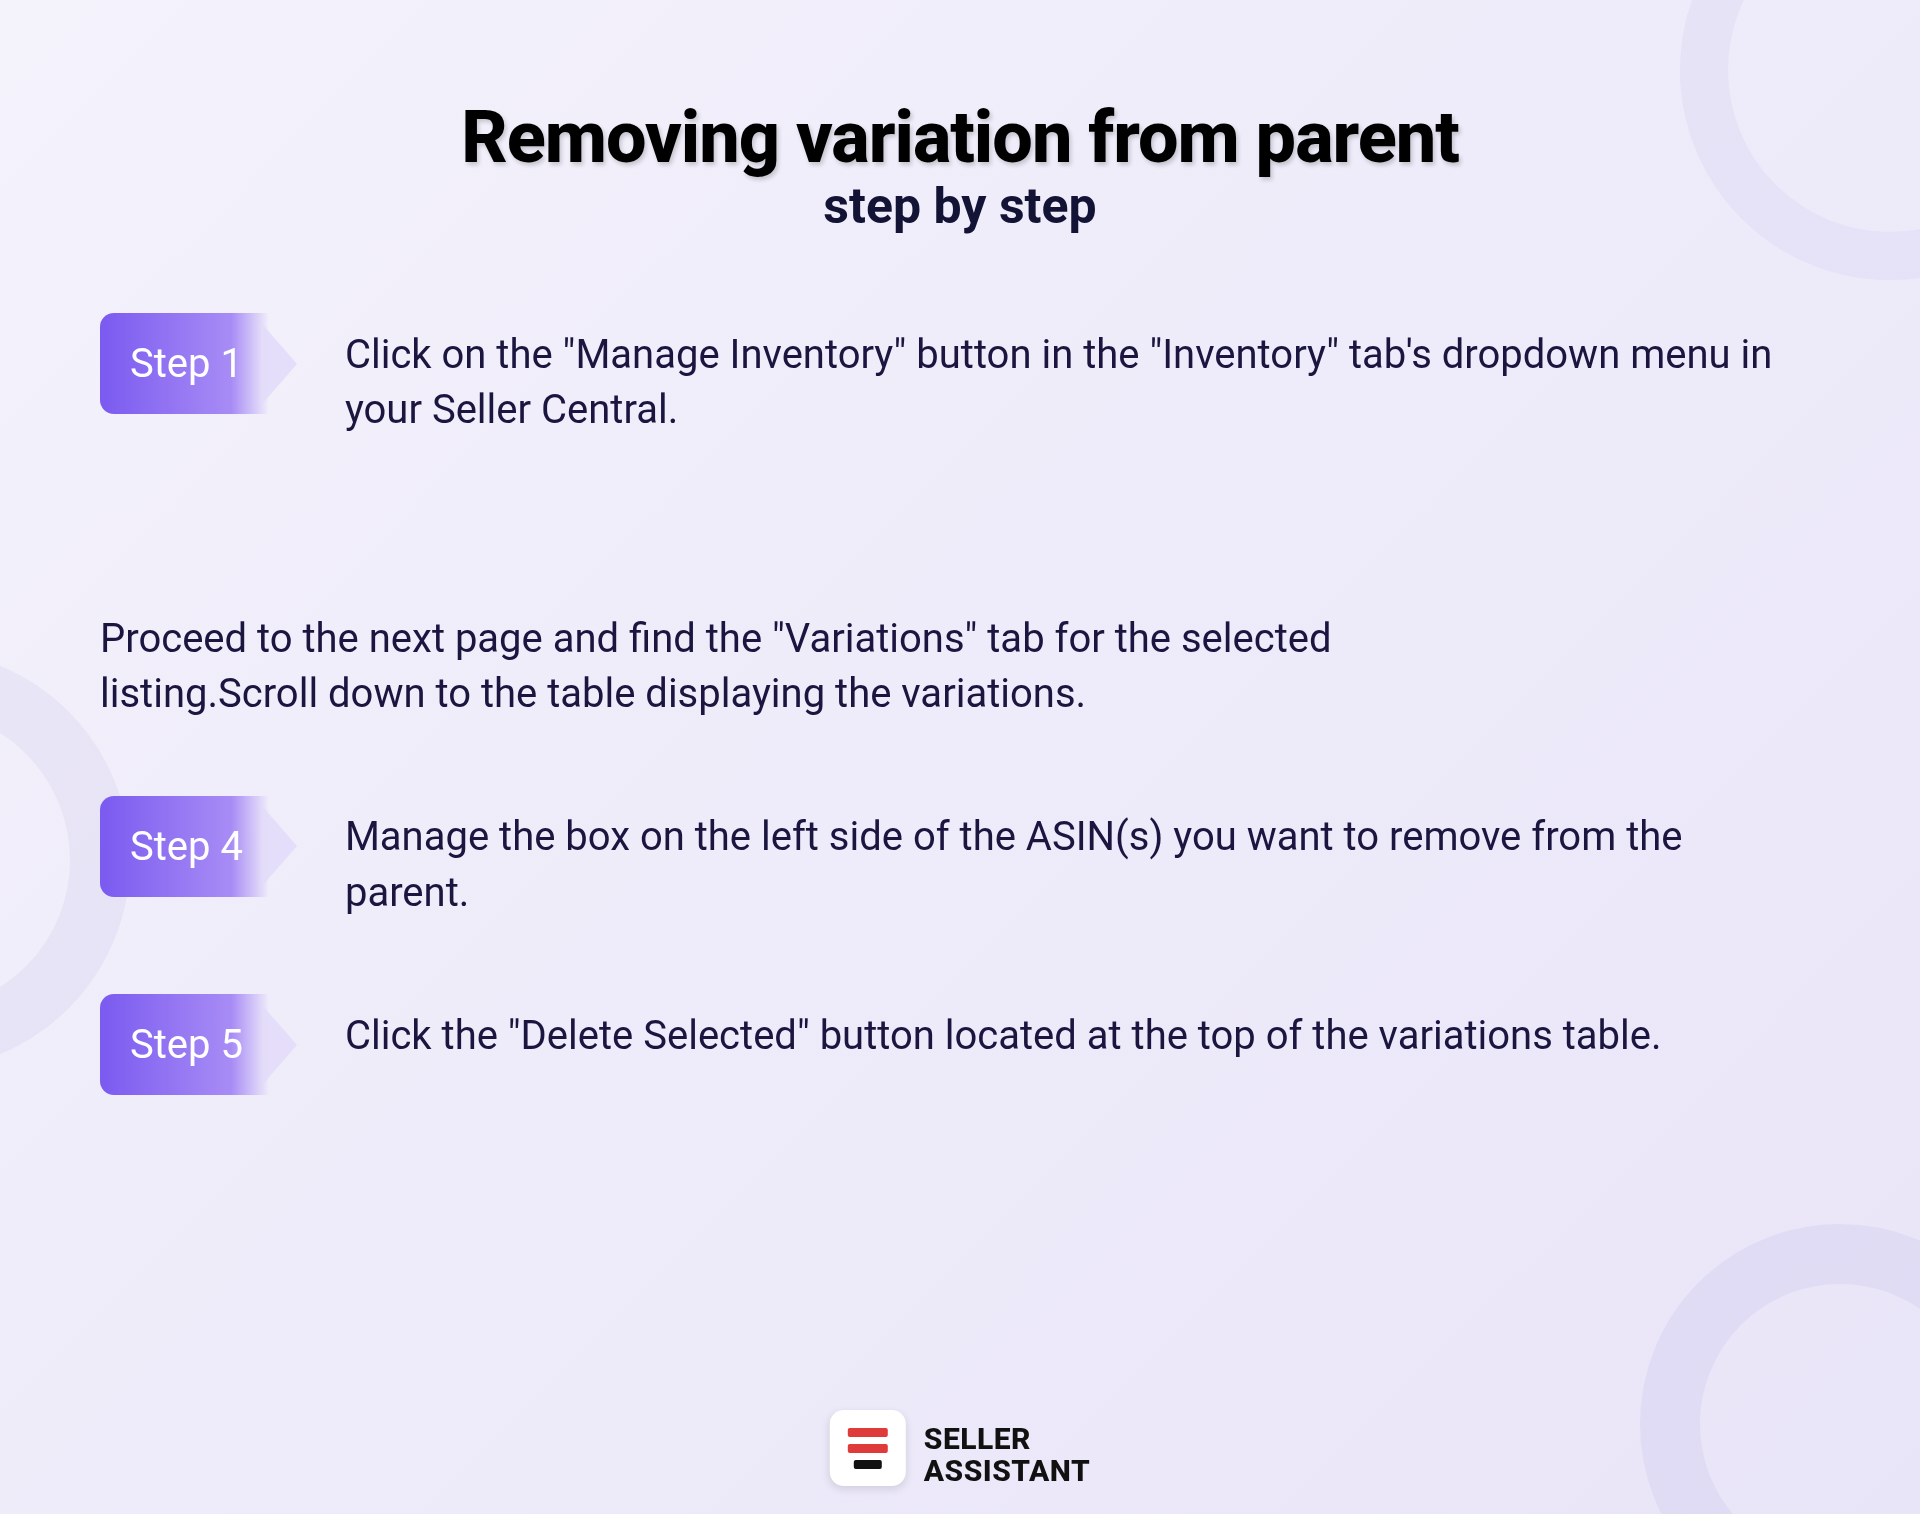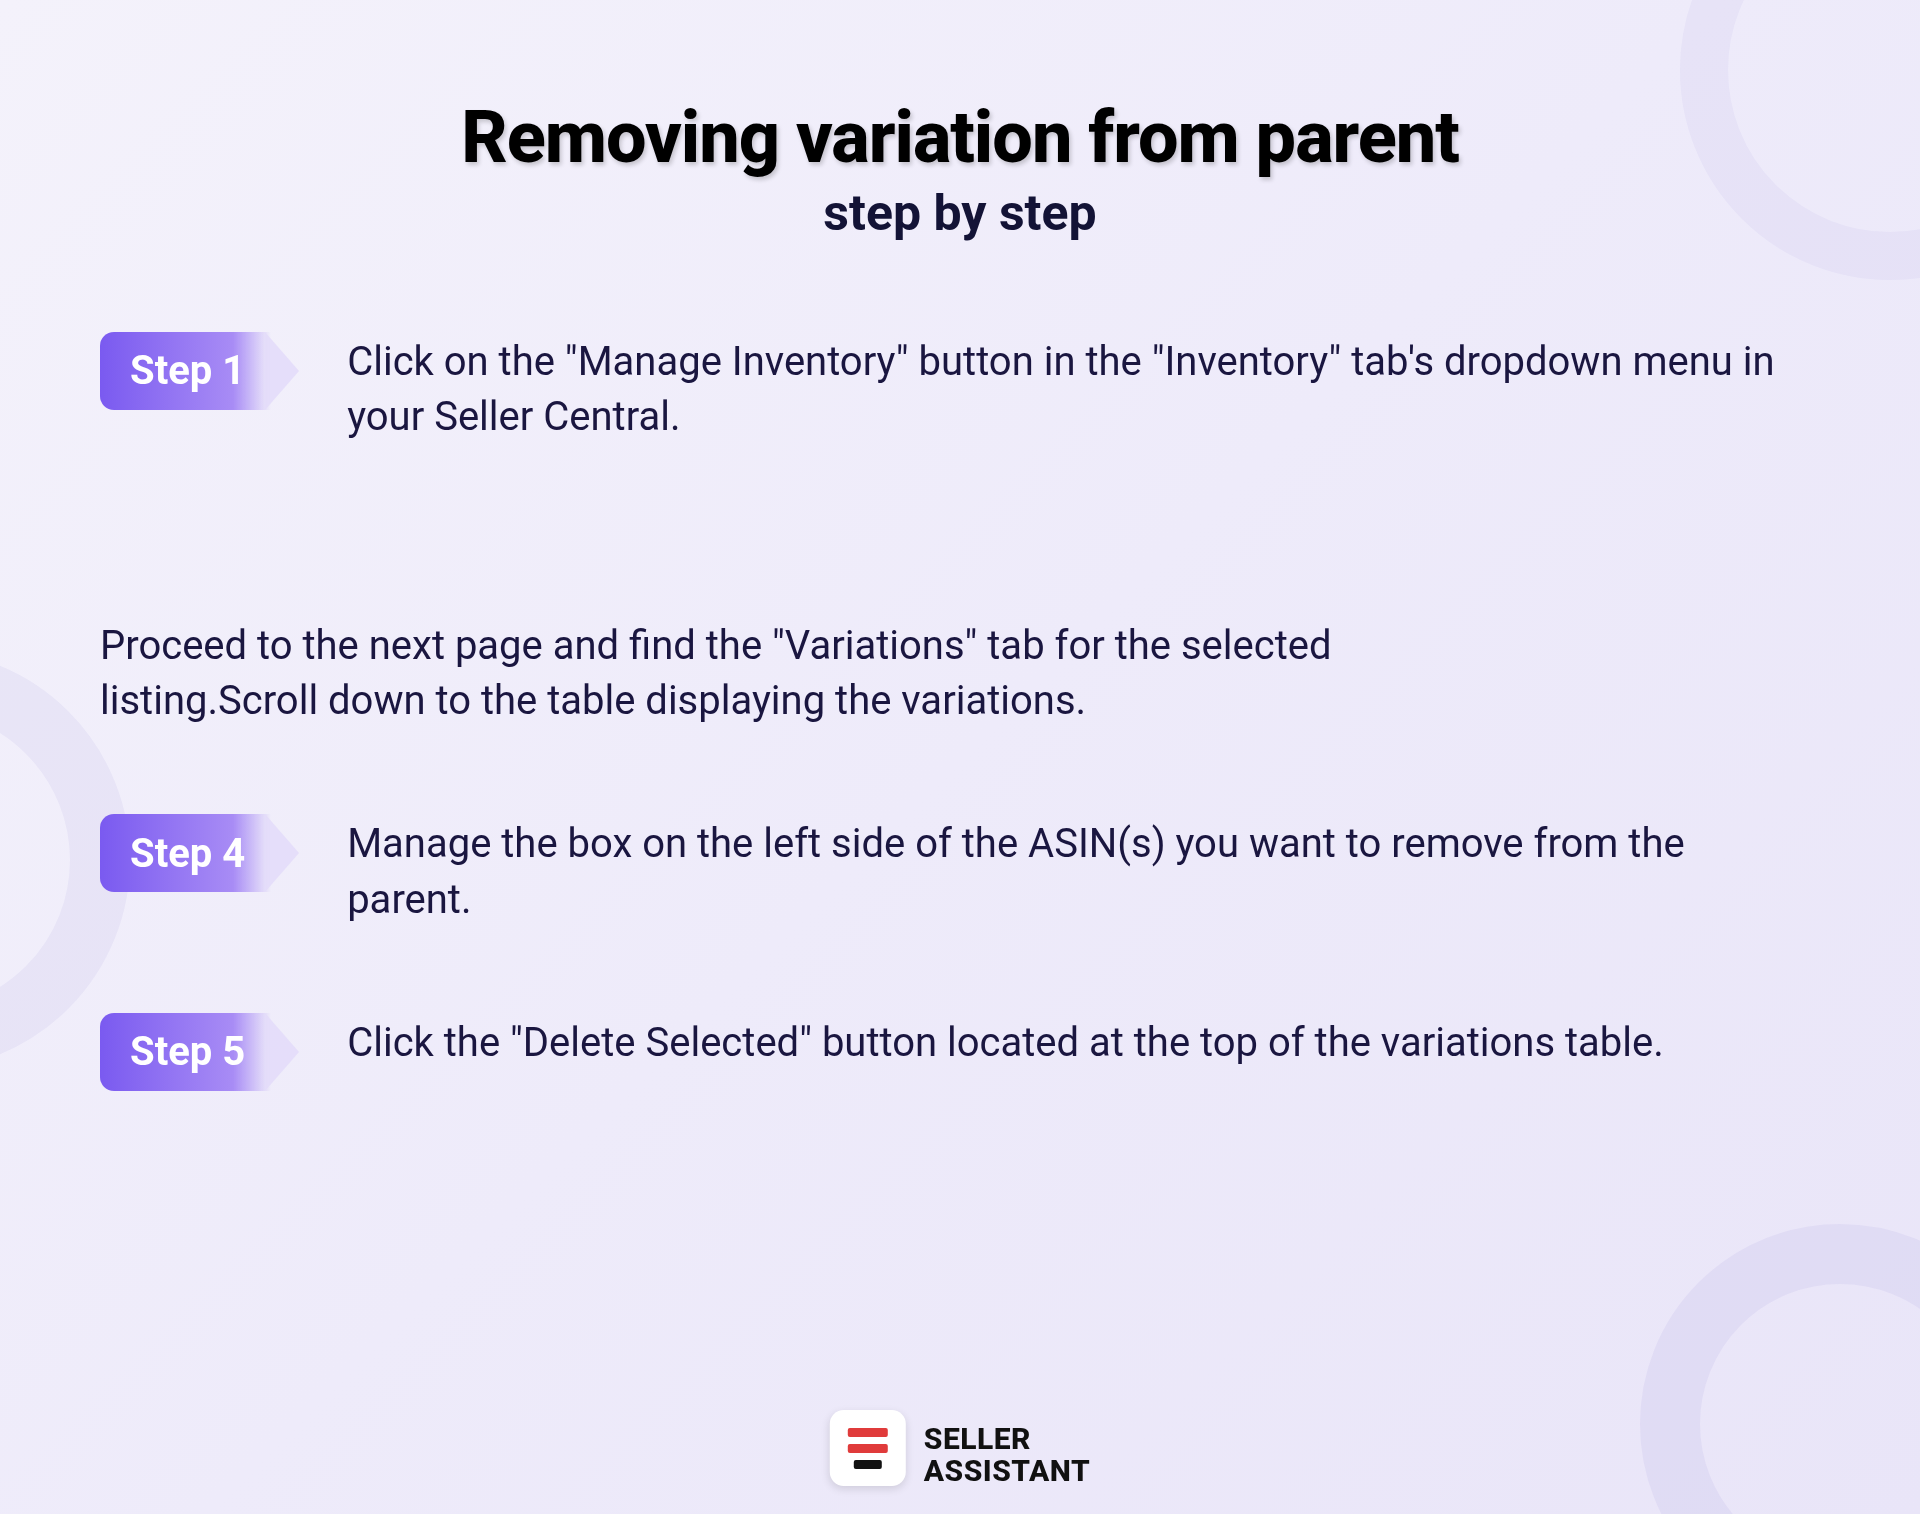--- a/index.html
+++ b/index.html
@@ -57,21 +57,21 @@
     color: #000000;
     text-shadow: 2px 3px 4px rgba(0,0,0,0.18);
     letter-spacing: -1px;
     line-height: 1.05;
   }
   .subtitle {
     text-align: center;
     font-size: 50px;
     font-weight: 700;
     color: #131336;
-    margin-top: 8px;
+    margin-top: 1px;
     margin-bottom: 90px;
   }
 
   .steps {
     display: flex;
     flex-direction: column;
     gap: 86px;
     max-width: 1740px;
     margin: 0 auto;
   }
@@ -84,29 +84,29 @@
 
   .step-badge {
     position: relative;
     flex: 0 0 auto;
     height: 78px;
     display: flex;
     align-items: center;
     filter: drop-shadow(0 0 0 transparent);
   }
   .step-badge-body {
-    height: 78px;
+    height: 101px;
     display: flex;
     align-items: center;
     padding: 0 26px 0 30px;
     border-radius: 14px 0 0 14px;
     background: linear-gradient(90deg, #7a5af0 0%, #a88cf5 78%, rgba(240,237,252,0) 100%);
     color: #ffffff;
     font-size: 40px;
-    font-weight: 700;
+    font-weight: 400;
     white-space: nowrap;
   }
   .step-badge-arrow {
     width: 0;
     height: 0;
     border-top: 39px solid transparent;
     border-bottom: 39px solid transparent;
     border-left: 34px solid #e3dbfa;
     margin-left: -6px;
     opacity: 0.9;

